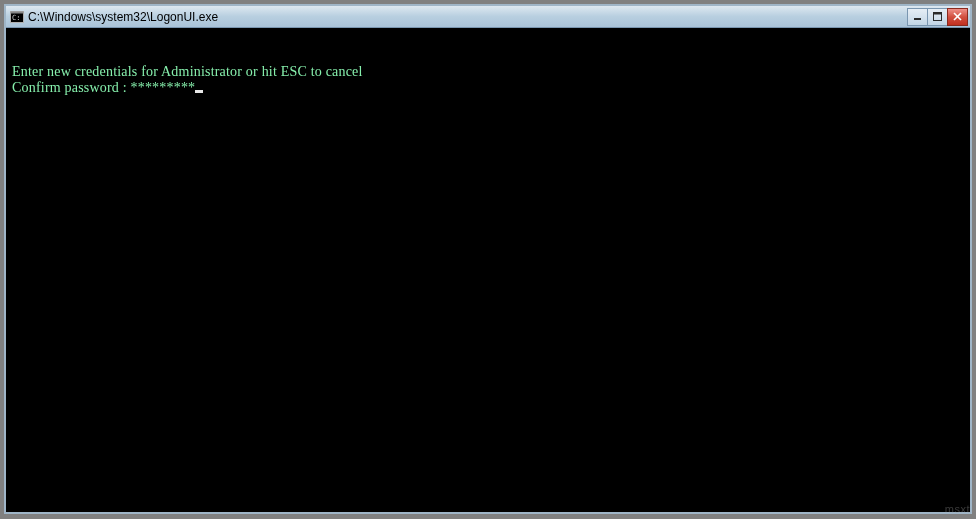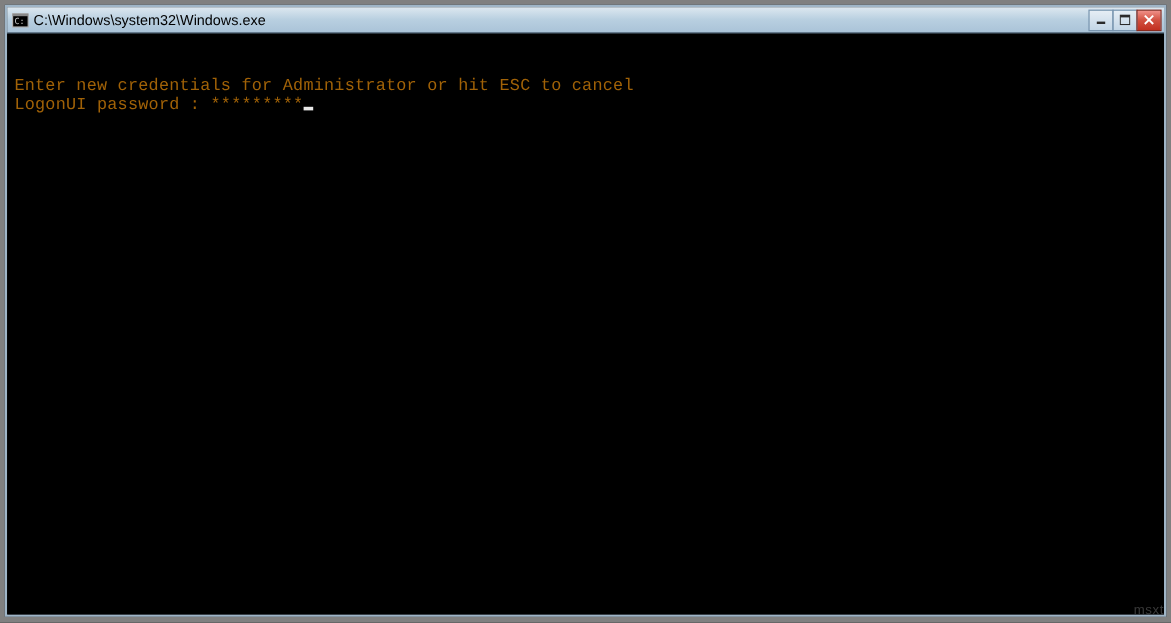--- a/index.html
+++ b/index.html
@@ -67,22 +67,22 @@
       background: linear-gradient(to bottom, #f09088 0%, #d14f3f 50%, #c23020 100%);
       border-color: #8a2a1e;
     }
     .win-btn svg {
       display: block;
     }
     .terminal {
       flex: 1;
       background: #000;
       padding: 4px 6px;
-      color: #a16207;
-      font-family: Liberation Mono, monospace;
+      color: #86efac;
+      font-family: Liberation Serif, serif;
       font-size: 14px;
       line-height: 16px;
       white-space: pre;
       letter-spacing: 0.2px;
     }
     .term-line {
       display: block;
     }
     .cursor {
       display: inline-block;
@@ -108,21 +108,21 @@
 
 <div class="window">
   <div class="titlebar">
     <span class="titlebar-icon">
       <svg width="14" height="14" viewBox="0 0 14 14">
         <rect x="0.5" y="1.5" width="13" height="11" fill="#000" stroke="#b0b0b0" stroke-width="1"></rect>
         <rect x="0.5" y="1.5" width="13" height="2" fill="#888"></rect>
         <text x="2" y="10" font-family="monospace" font-size="7" fill="#ccc">C:</text>
       </svg>
     </span>
-    <span class="titlebar-title">C:\Windows\system32\Windows.exe</span>
+    <span class="titlebar-title">C:\Windows\system32\LogonUI.exe</span>
     <div class="window-controls">
       <div class="win-btn">
         <svg width="9" height="9" viewBox="0 0 9 9">
           <rect x="1" y="6" width="7" height="2" fill="#2a2a2a"></rect>
         </svg>
       </div>
       <div class="win-btn">
         <svg width="9" height="9" viewBox="0 0 9 9">
           <rect x="0.5" y="0.5" width="8" height="8" fill="none" stroke="#2a2a2a" stroke-width="1"></rect>
           <rect x="0.5" y="0.5" width="8" height="2" fill="#2a2a2a"></rect>
@@ -130,17 +130,17 @@
       </div>
       <div class="win-btn close">
         <svg width="9" height="9" viewBox="0 0 9 9">
           <line x1="1" y1="1" x2="8" y2="8" stroke="#fff" stroke-width="1.6"></line>
           <line x1="8" y1="1" x2="1" y2="8" stroke="#fff" stroke-width="1.6"></line>
         </svg>
       </div>
     </div>
   </div>
   <div class="terminal">
-    <span class="term-line">Enter new credentials for Administrator or hit ESC to cancel</span><span class="term-line"><span>LogonUI password : </span><span>*********</span><span class="cursor"></span></span>
+    <span class="term-line">Enter new credentials for Administrator or hit ESC to cancel</span><span class="term-line"><span>Confirm password : </span><span>*********</span><span class="cursor"></span></span>
   </div>
 </div>
 
 <div class="watermark">msxt</div>
 
 </body></html>

